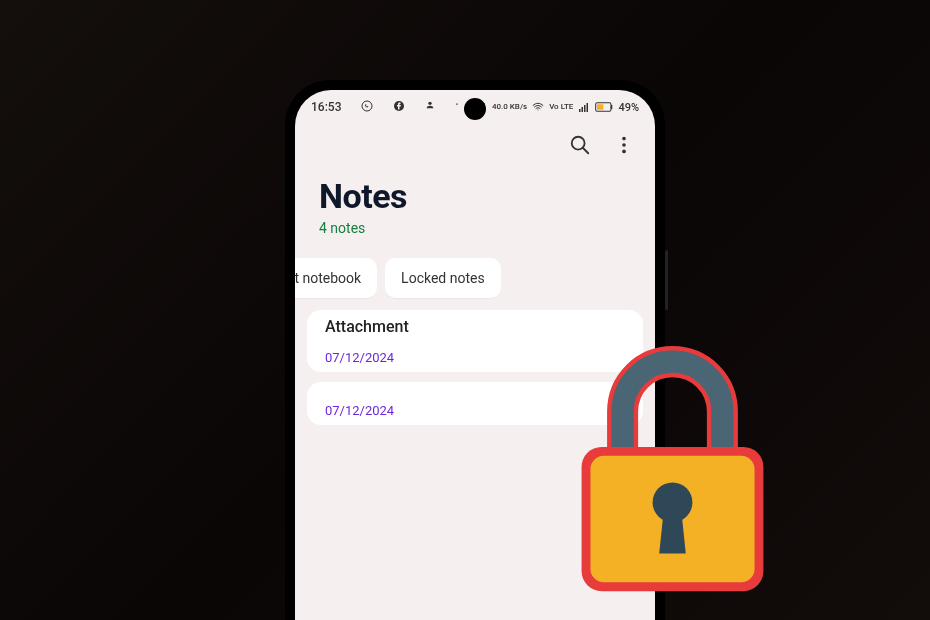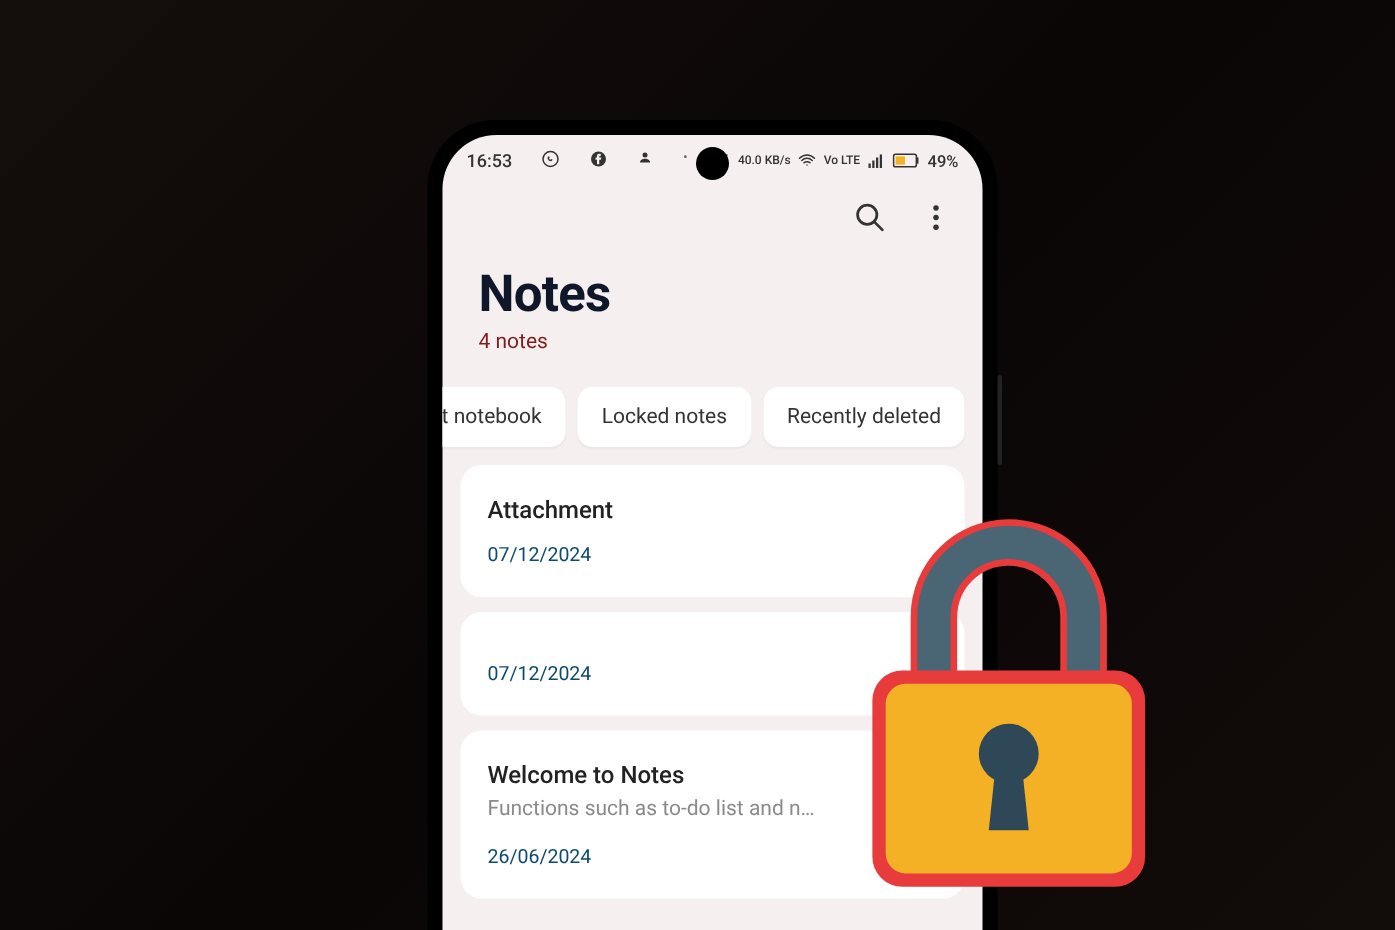--- a/index.html
+++ b/index.html
@@ -63,21 +63,21 @@
       padding: 8px 24px 16px 24px;
     }
     .title {
       font-size: 34px;
       font-weight: 700;
       color: #0f172a;
       letter-spacing: -0.5px;
     }
     .subtitle {
       font-size: 14px;
-      color: #7f1d1d;
+      color: #15803d;
       margin-top: 4px;
     }
     .chips {
       display: flex;
       gap: 8px;
       padding: 6px 0 12px 0;
       margin-left: -8px;
     }
     .chip {
       background: #fff;
@@ -91,36 +91,36 @@
     .chip.cut { border-radius: 0 10px 10px 0; padding-left: 4px; }
     .list {
       padding: 0 12px;
       display: flex;
       flex-direction: column;
       gap: 10px;
     }
     .card {
       background: #fff;
       border-radius: 14px;
-      padding: 20px 18px;
+      padding: 7px 18px;
     }
     .card-title {
       font-size: 16px;
       font-weight: 500;
       color: #222;
       margin-bottom: 4px;
     }
     .card-sub {
       font-size: 14px;
       color: #8a8a8a;
       line-height: 1.4;
     }
     .card-date {
       font-size: 13px;
-      color: #0c4a6e;
+      color: #6d28d9;
       margin-top: 14px;
     }
     .lock-badge {
       position: absolute;
       right: 145px;
       top: 345px;
       width: 225px;
       height: 255px;
       z-index: 20;
     }
@@ -197,35 +197,29 @@
     </div>
 
     <div class="header">
       <div class="title">Notes</div>
       <div class="subtitle">4 notes</div>
     </div>
 
     <div class="chips">
       <div class="chip cut">lt notebook</div>
       <div class="chip">Locked notes</div>
-      <div class="chip">Recently deleted</div>
     </div>
 
     <div class="list">
       <div class="card">
         <div class="card-title">Attachment</div>
         <div class="card-date">07/12/2024</div>
       </div>
       <div class="card">
         <div class="card-date">07/12/2024</div>
-      </div>
-      <div class="card">
-        <div class="card-title">Welcome to Notes</div>
-        <div class="card-sub">Functions such as to-do list and n…</div>
-        <div class="card-date">26/06/2024</div>
       </div>
     </div>
   </div>
 </div>
 
 <svg class="lock-badge" viewBox="0 0 200 230">
   <path d="M 55 100 L 55 60 C 55 35 75 15 100 15 C 125 15 145 35 145 60 L 145 100" fill="none" stroke="#e83b3b" stroke-width="28" stroke-linecap="round"></path>
   <path d="M 55 100 L 55 60 C 55 35 75 15 100 15 C 125 15 145 35 145 60 L 145 100" fill="none" stroke="#4a6573" stroke-width="20" stroke-linecap="round"></path>
   <rect x="18" y="92" width="164" height="130" rx="18" fill="#e83b3b"></rect>
   <rect x="26" y="100" width="148" height="114" rx="12" fill="#f5b125"></rect>

